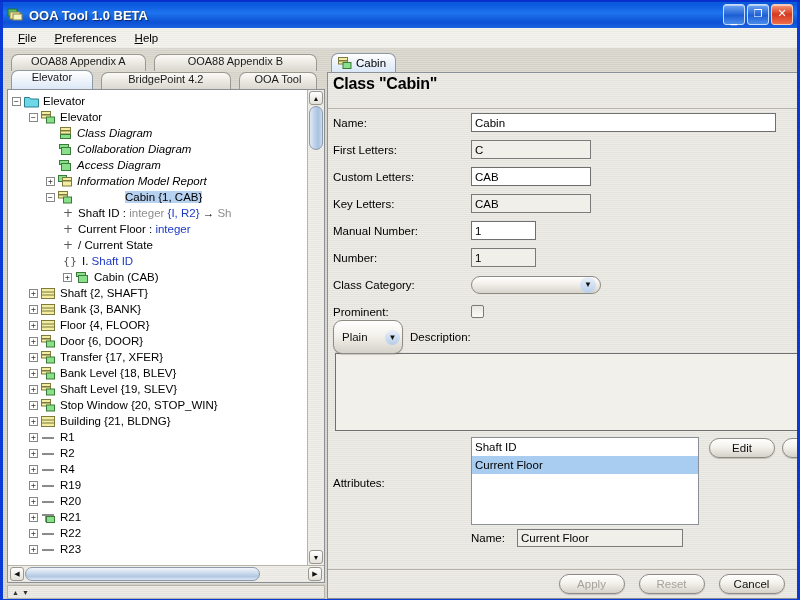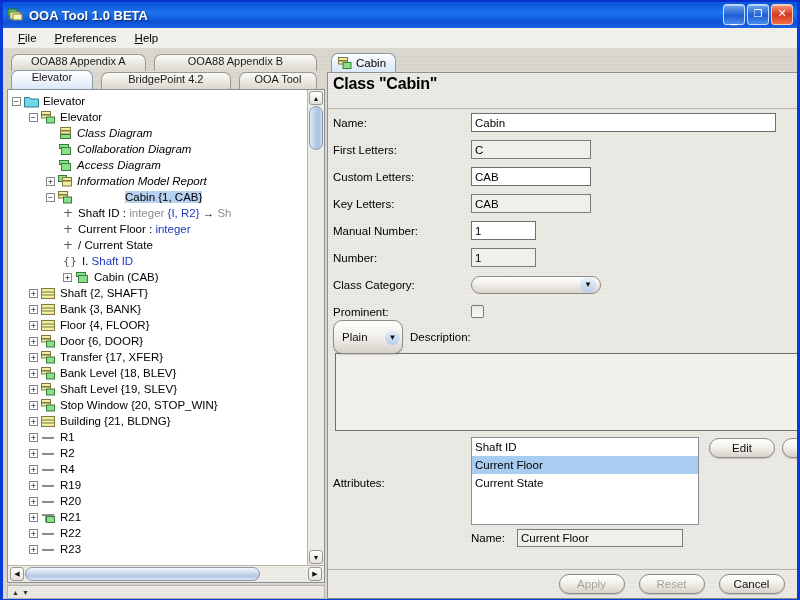--- a/index.html
+++ b/index.html
@@ -627,21 +627,20 @@
                 </div>
                 <span style="margin-left: 7px; font-size: 11.5px; flex: 1 1 0%;">Description:</span>
                 <div class="pill dis" style="width: 62px; height: 20px; border-radius: 10px;">HTML</div>
               </div>
               <div class="desc-box"></div>
               <div class="attr-row">
                 <div class="attr-label">Attributes:</div>
                 <div class="list-box">
                   <div class="list-item">Shaft ID</div>
                   <div class="list-item sel">Current Floor</div>
-                  <div class="list-item">Current State</div>
                 </div>
                 <div class="btncol">
                   <div class="pill">Edit</div>
                   <div class="pill">New</div>
                   <div class="pill dis">Delete</div>
                   <div class="pill">Sort</div>
                 </div>
               </div>
               <div class="subrow">
                 <span class="slab">Name:</span>

